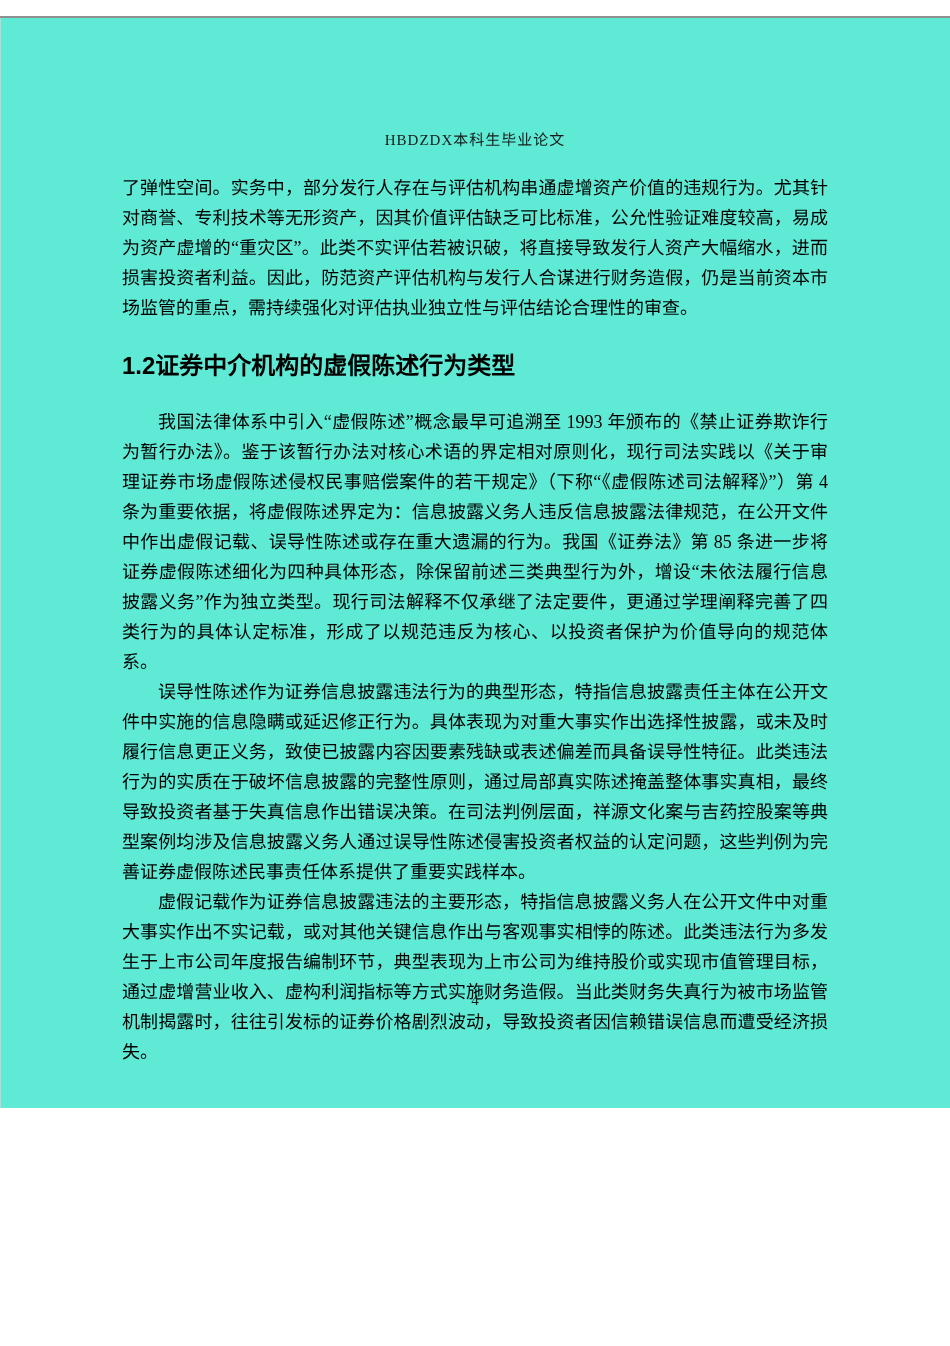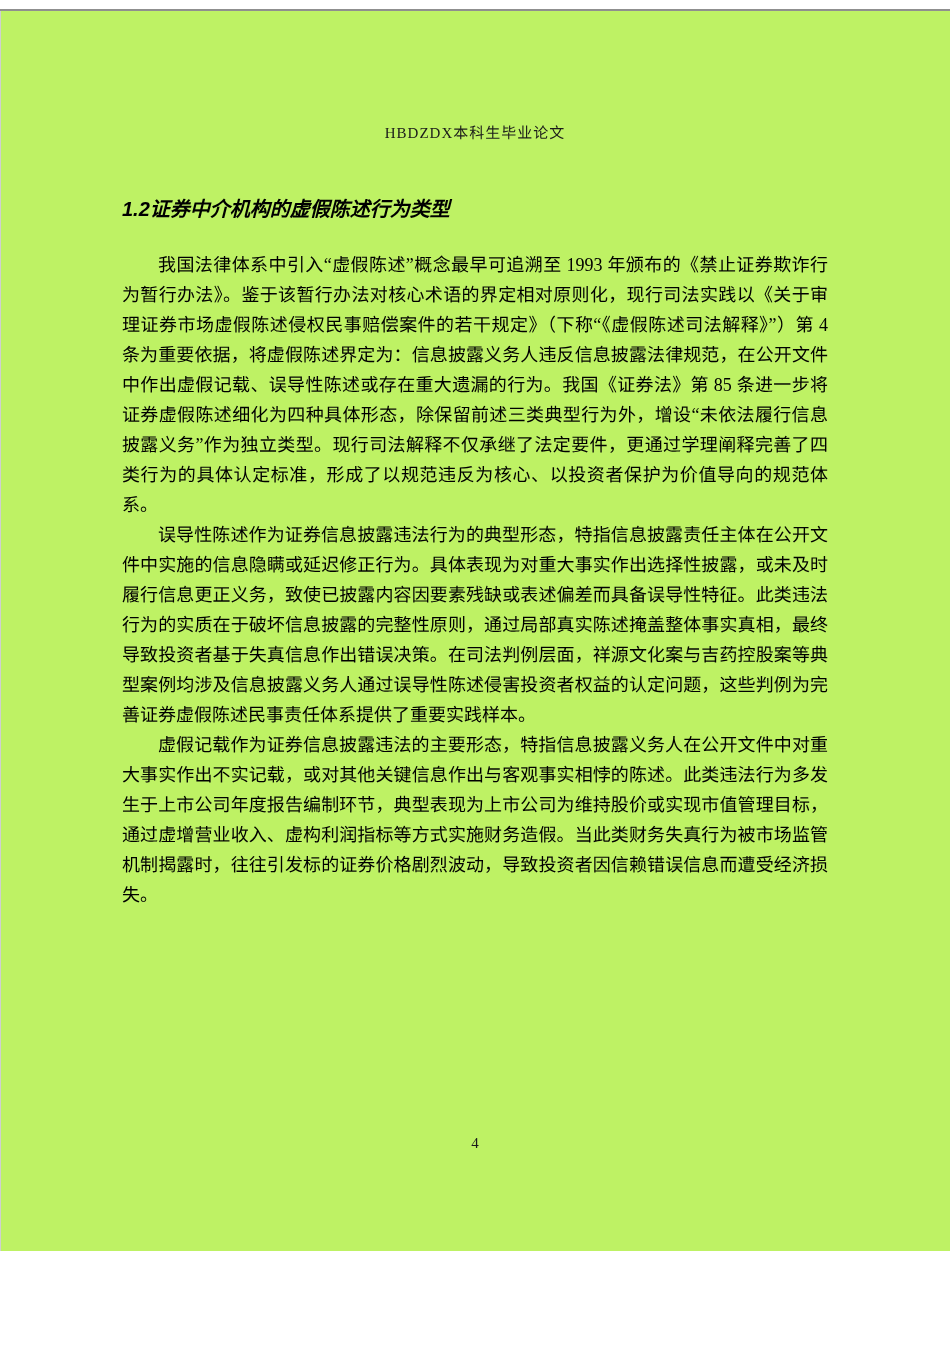--- a/index.html
+++ b/index.html
@@ -4,23 +4,23 @@
 <title>HBDZDX本科生毕业论文 - 第4页</title>
 <style>
   * { margin: 0; padding: 0; box-sizing: border-box; }
   html, body {
     background: #ffffff;
     font-family: "Liberation Serif", "DejaVu Serif", serif;
   }
   .page {
     position: relative;
     width: 950px;
-    height: 1242px;
-    margin: 9px auto;
-    background: #bef264;
+    height: 1092px;
+    margin: 16px auto;
+    background: #5eead4;
     color: #000000;
     overflow: hidden;
     border-top: 2px solid #8f8f8f;
   }
   .scan-edge-left {
     position: absolute;
     left: 0; top: 0;
     width: 1px; height: 100%;
     background: #cfcfcf;
   }
@@ -45,27 +45,26 @@
     text-justify: inter-character;
   }
   .para {
     text-indent: 2em;
   }
   .para.continuation {
     text-indent: 0;
   }
   .section-heading {
     font-family: "Liberation Sans", "DejaVu Sans", sans-serif;
-    font-size: 20px;
+    font-size: 24px;
     font-weight: bold;
     line-height: 32px;
     margin: 27px 0 25px 0;
     text-indent: 0;
     color: #000000;
-    font-style: italic;
   }
   .page-footer {
     position: absolute;
     bottom: 99px;
     left: 0;
     width: 100%;
     text-align: center;
     font-size: 15px;
     color: #1a1a1a;
   }
@@ -75,20 +74,21 @@
 
 <div class="page">
   <div class="scan-edge-left"></div>
 
   <header class="page-header">
     <span>HBDZDX本科生毕业论文</span>
   </header>
 
   <main class="page-content">
 
+    <p class="para continuation">了弹性空间。实务中，部分发行人存在与评估机构串通虚增资产价值的违规行为。尤其针对商誉、专利技术等无形资产，因其价值评估缺乏可比标准，公允性验证难度较高，易成为资产虚增的“重灾区”。此类不实评估若被识破，将直接导致发行人资产大幅缩水，进而损害投资者利益。因此，防范资产评估机构与发行人合谋进行财务造假，仍是当前资本市场监管的重点，需持续强化对评估执业独立性与评估结论合理性的审查。</p>
 
     <h2 class="section-heading">1.2证券中介机构的虚假陈述行为类型</h2>
 
     <p class="para">我国法律体系中引入“虚假陈述”概念最早可追溯至 1993 年颁布的《禁止证券欺诈行为暂行办法》。鉴于该暂行办法对核心术语的界定相对原则化，现行司法实践以《关于审理证券市场虚假陈述侵权民事赔偿案件的若干规定》（下称“《虚假陈述司法解释》”）第 4 条为重要依据，将虚假陈述界定为：信息披露义务人违反信息披露法律规范，在公开文件中作出虚假记载、误导性陈述或存在重大遗漏的行为。我国《证券法》第 85 条进一步将证券虚假陈述细化为四种具体形态，除保留前述三类典型行为外，增设“未依法履行信息披露义务”作为独立类型。现行司法解释不仅承继了法定要件，更通过学理阐释完善了四类行为的具体认定标准，形成了以规范违反为核心、以投资者保护为价值导向的规范体系。</p>
 
     <p class="para">误导性陈述作为证券信息披露违法行为的典型形态，特指信息披露责任主体在公开文件中实施的信息隐瞒或延迟修正行为。具体表现为对重大事实作出选择性披露，或未及时履行信息更正义务，致使已披露内容因要素残缺或表述偏差而具备误导性特征。此类违法行为的实质在于破坏信息披露的完整性原则，通过局部真实陈述掩盖整体事实真相，最终导致投资者基于失真信息作出错误决策。在司法判例层面，祥源文化案与吉药控股案等典型案例均涉及信息披露义务人通过误导性陈述侵害投资者权益的认定问题，这些判例为完善证券虚假陈述民事责任体系提供了重要实践样本。</p>
 
     <p class="para">虚假记载作为证券信息披露违法的主要形态，特指信息披露义务人在公开文件中对重大事实作出不实记载，或对其他关键信息作出与客观事实相悖的陈述。此类违法行为多发生于上市公司年度报告编制环节，典型表现为上市公司为维持股价或实现市值管理目标，通过虚增营业收入、虚构利润指标等方式实施财务造假。当此类财务失真行为被市场监管机制揭露时，往往引发标的证券价格剧烈波动，导致投资者因信赖错误信息而遭受经济损失。</p>
 
 

